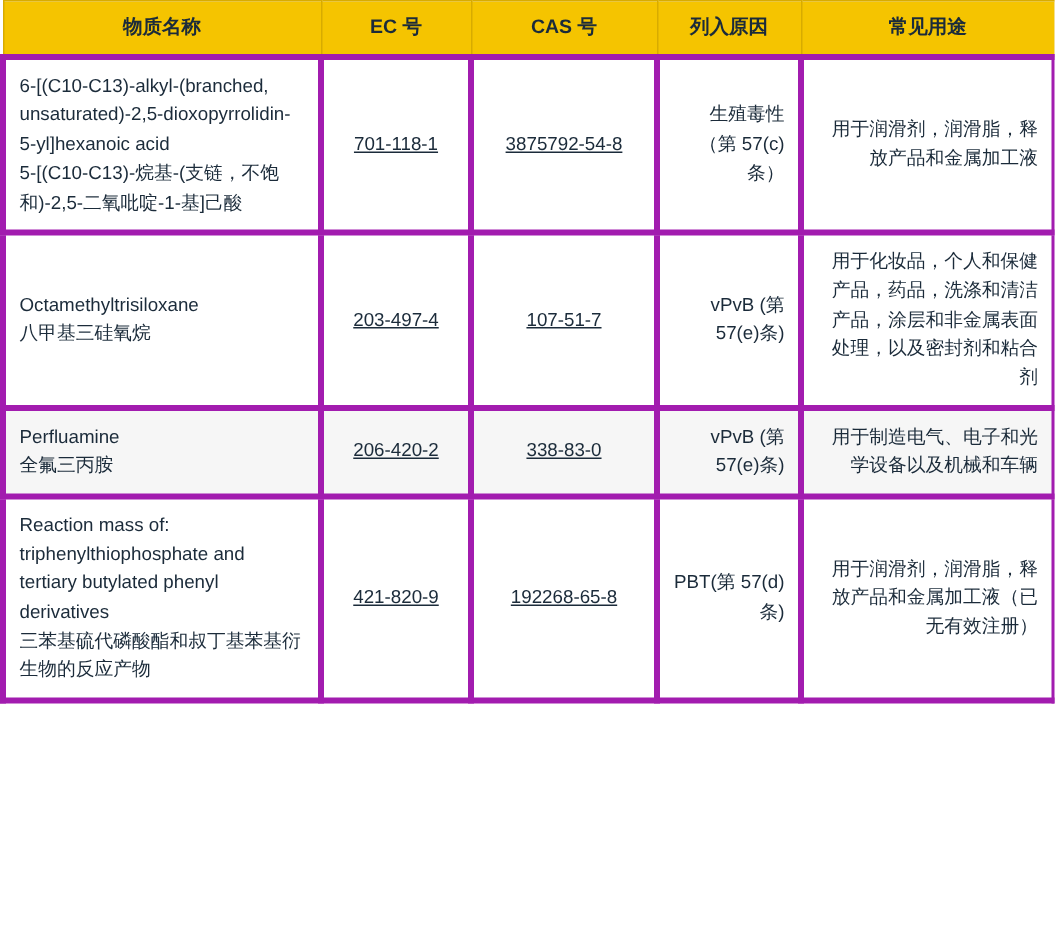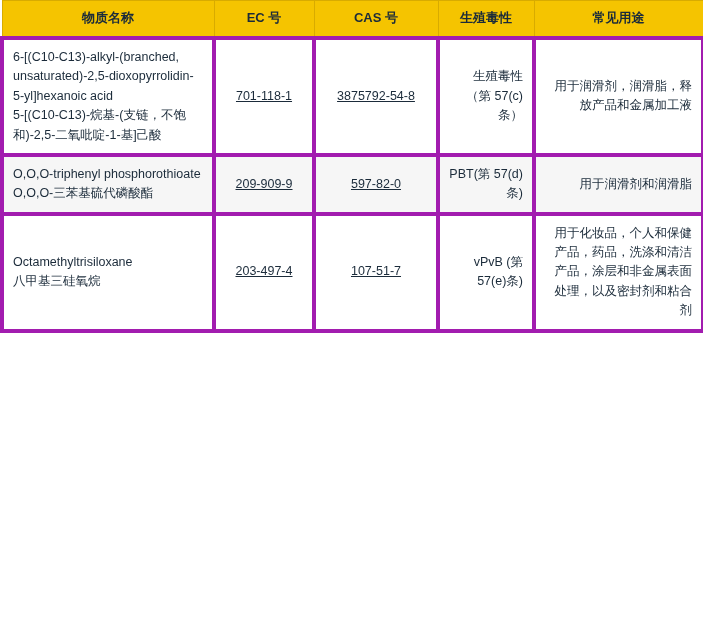--- a/index.html
+++ b/index.html
@@ -76,50 +76,60 @@
     <col class="c-ec">
     <col class="c-cas">
     <col class="c-reason">
     <col class="c-uses">
   </colgroup>
   <thead>
     <tr>
       <th>物质名称</th>
       <th>EC 号</th>
       <th>CAS 号</th>
-      <th>生殖毒性</th>
+      <th>列入原因</th>
       <th>常见用途</th>
     </tr>
   </thead>
   <tbody>
     <tr class="plain">
       <td class="cell-name">
         <span class="name-line">6-[(C10-C13)-alkyl-(branched,</span>
         <span class="name-line">unsaturated)-2,5-dioxopyrrolidin-5-yl]hexanoic acid</span>
         <span class="name-line">5-[(C10-C13)-烷基-(支链，不饱和)-2,5-二氧吡啶-1-基]己酸</span>
       </td>
       <td class="cell-ec">701-118-1</td>
       <td class="cell-cas">3875792-54-8</td>
       <td class="cell-reason">生殖毒性（第 57(c)条）</td>
       <td class="cell-uses">用于润滑剂，润滑脂，释放产品和金属加工液</td>
     </tr>
-    <tr class="alt">
-      <td class="cell-name">
-        <span class="name-line">O,O,O-triphenyl phosphorothioate</span>
-        <span class="name-line">O,O,O-三苯基硫代磷酸酯</span>
-      </td>
-      <td class="cell-ec">209-909-9</td>
-      <td class="cell-cas">597-82-0</td>
-      <td class="cell-reason">PBT(第 57(d)条)</td>
-      <td class="cell-uses">用于润滑剂和润滑脂</td>
-    </tr>
     <tr class="plain">
       <td class="cell-name">
         <span class="name-line">Octamethyltrisiloxane</span>
         <span class="name-line">八甲基三硅氧烷</span>
       </td>
       <td class="cell-ec">203-497-4</td>
       <td class="cell-cas">107-51-7</td>
       <td class="cell-reason">vPvB (第 57(e)条)</td>
       <td class="cell-uses">用于化妆品，个人和保健产品，药品，洗涤和清洁产品，涂层和非金属表面处理，以及密封剂和粘合剂</td>
     </tr>
+    <tr class="alt">
+      <td class="cell-name">
+        <span class="name-line">Perfluamine</span>
+        <span class="name-line">全氟三丙胺</span>
+      </td>
+      <td class="cell-ec">206-420-2</td>
+      <td class="cell-cas">338-83-0</td>
+      <td class="cell-reason">vPvB (第 57(e)条)</td>
+      <td class="cell-uses">用于制造电气、电子和光学设备以及机械和车辆</td>
+    </tr>
+    <tr class="plain">
+      <td class="cell-name">
+        <span class="name-line">Reaction mass of: triphenylthiophosphate and tertiary butylated phenyl derivatives</span>
+        <span class="name-line">三苯基硫代磷酸酯和叔丁基苯基衍生物的反应产物</span>
+      </td>
+      <td class="cell-ec">421-820-9</td>
+      <td class="cell-cas">192268-65-8</td>
+      <td class="cell-reason">PBT(第 57(d)条)</td>
+      <td class="cell-uses">用于润滑剂，润滑脂，释放产品和金属加工液（已无有效注册）</td>
+    </tr>
   </tbody>
 </table>
 
 </body></html>

